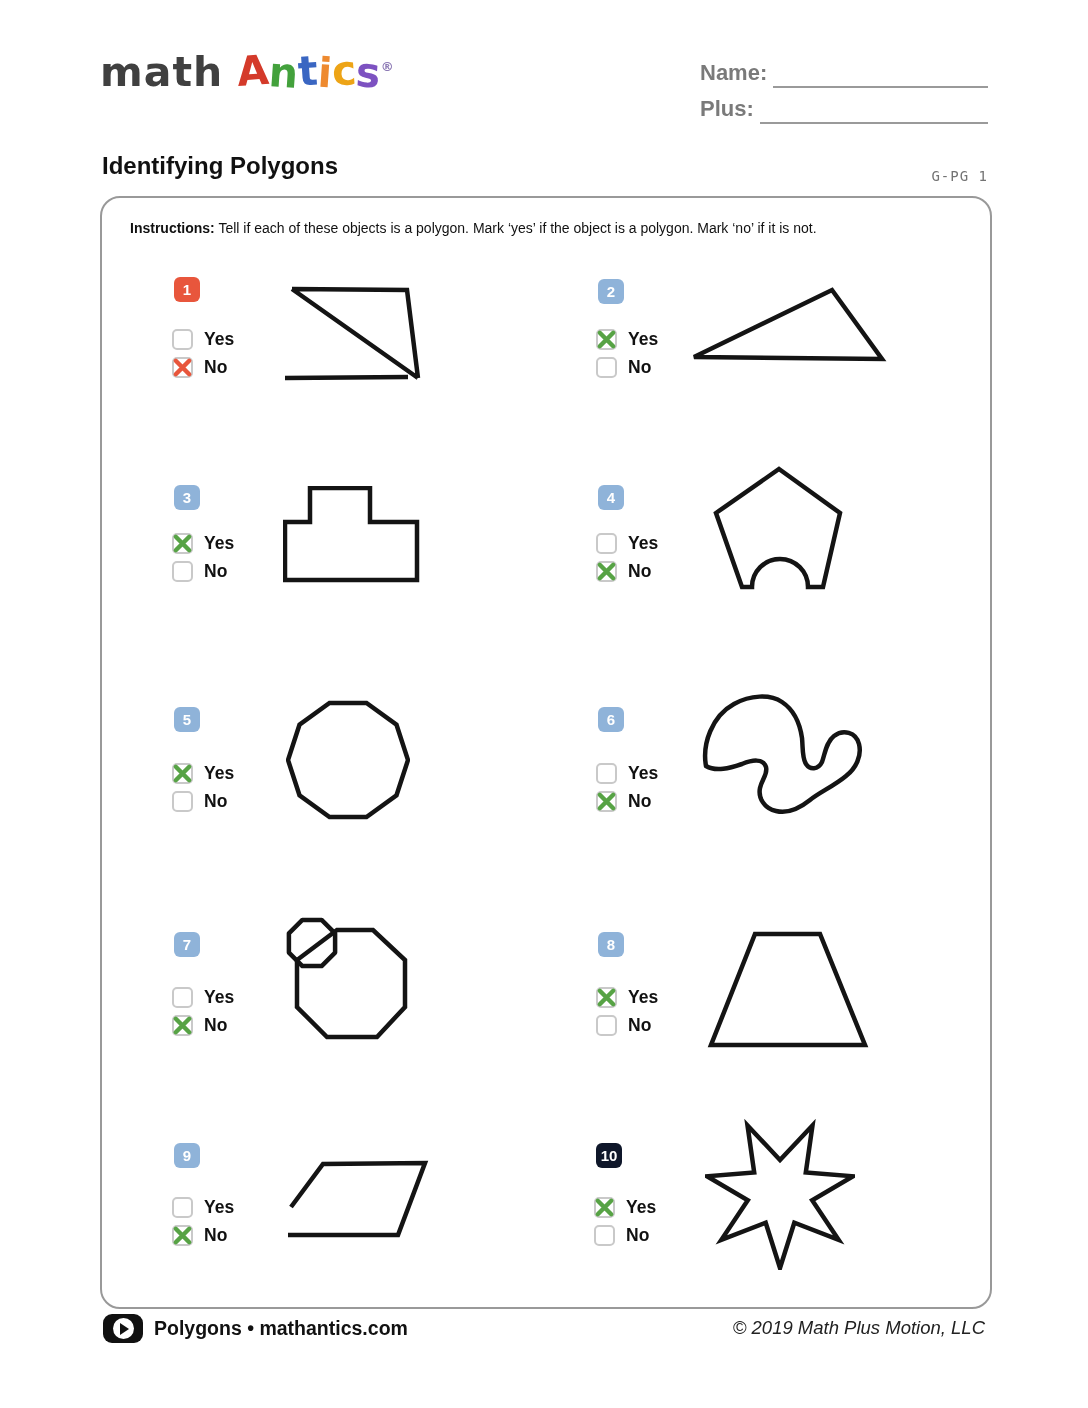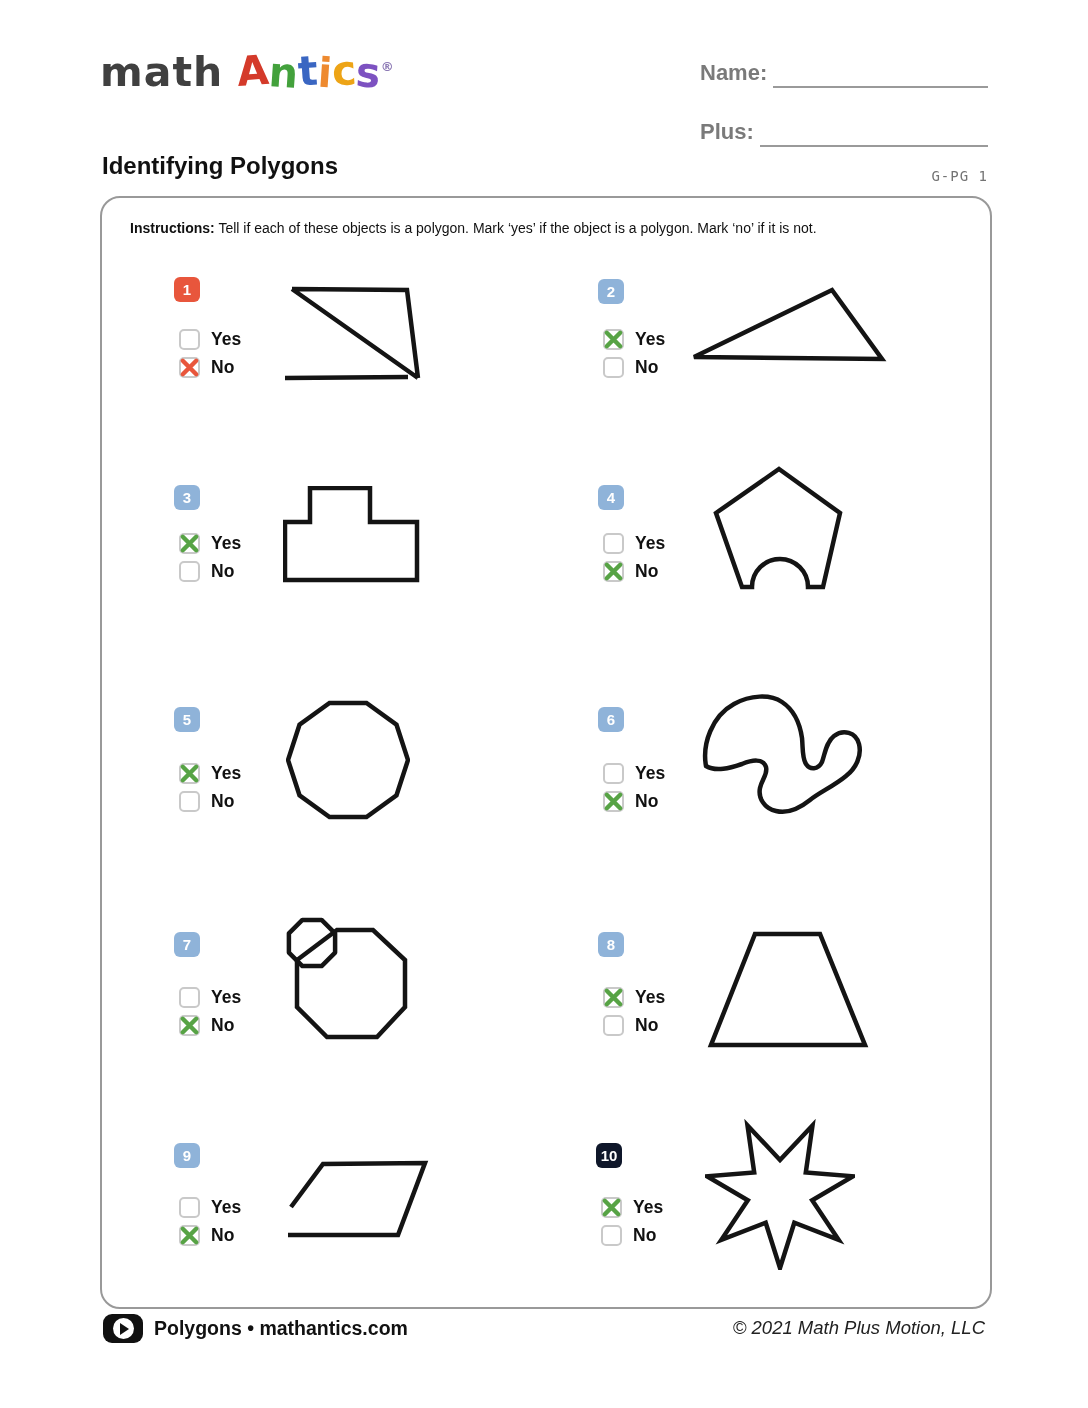--- a/index.html
+++ b/index.html
@@ -12,21 +12,21 @@
   .logo-line1 .w-math{color:#404040;letter-spacing:1px;}
   .logo-line1 .l{display:inline-block;}
   .logo-line1 .l:nth-child(odd){transform:rotate(-4deg) translateY(-1px);}
   .logo-line1 .l:nth-child(even){transform:rotate(4deg) translateY(1px);}
   .logo-reg{font-size:13px;vertical-align:super;color:#8d7ab5;font-weight:bold;}
   .logo-line2{font-family:"DejaVu Sans",sans-serif;font-weight:bold;font-size:26px;
               color:#111;margin-top:2px;margin-left:26px;letter-spacing:2px;}
 
   
   .iddata{position:absolute;left:700px;top:52px;width:288px;}
-  .idrow{display:flex;align-items:flex-end;height:36px;margin-bottom:23px;}
+  .idrow{display:flex;align-items:flex-end;height:36px;margin-bottom:0;}
   .idrow .lbl{font-weight:bold;font-size:22px;color:#7a7a7a;padding-bottom:2px;}
   .idrow .line{flex:1;border-bottom:2px solid #9a9a9a;height:30px;margin-left:6px;}
 
   
   .title{position:absolute;left:102px;top:152px;font-size:24px;font-weight:bold;color:#111;}
   .code{position:absolute;right:100px;top:168px;font-family:"DejaVu Sans Mono",monospace;
         font-size:14px;color:#737373;letter-spacing:1px;}
 
   
   .mainbox{position:absolute;left:100px;top:196px;width:888px;height:1109px;
@@ -34,21 +34,21 @@
   .instructions{position:absolute;left:130px;top:204px;width:800px;
                 font-size:14px;line-height:1.5;color:#111;}
   .instructions b{font-weight:bold;}
 
   
   .q{position:absolute;width:130px;height:130px;}
   .badge{display:inline-flex;align-items:center;justify-content:center;
          min-width:26px;height:25px;padding:0 3px;box-sizing:border-box;
          border-radius:6px;color:#fff;font-weight:bold;font-size:15px;
          font-family:"Liberation Sans",sans-serif;}
-  .opt{position:absolute;left:-2px;display:flex;align-items:center;margin-left:7px;}
+  .opt{position:absolute;left:-2px;display:flex;align-items:center;}
   .checkbox{position:relative;width:21px;height:21px;border:2px solid #c9c9c9;
             border-radius:5px;background:#fff;box-sizing:border-box;flex:0 0 auto;}
   .checkbox svg.mark{position:absolute;left:-3px;top:-3px;width:23px;height:23px;overflow:visible;}
   .optlabel{margin-left:11px;font-weight:bold;font-size:17.5px;color:#111;}
 
   
   .shape{position:absolute;}
   .shape path,.shape polygon,.shape polyline{fill:none;stroke:#141414;stroke-width:4.5;}
 
   
@@ -279,15 +279,15 @@
   <svg class="shape" style="left:705px;top:1118px" width="150" height="152" viewBox="0 0 150 152">
     <polygon points="75,150 60.7,104.7 16.4,121.8 42.8,82.3 1.9,58.3 49.2,54.4 42.5,7.4 75,42 107.5,7.4 100.8,54.4 148.1,58.3 107.2,82.3 133.6,121.8 89.3,104.7"></polygon>
   </svg>
 
   <div class="play">
     <div class="disc">
       <div class="tri"></div>
     </div>
   </div>
   <div class="footer-left">Polygons • mathantics.com</div>
-  <div class="footer-right">© 2021 Math Plus Motion, LLC</div>
+  <div class="footer-right">© 2019 Math Plus Motion, LLC</div>
 
 </div>
 
 </body></html>

